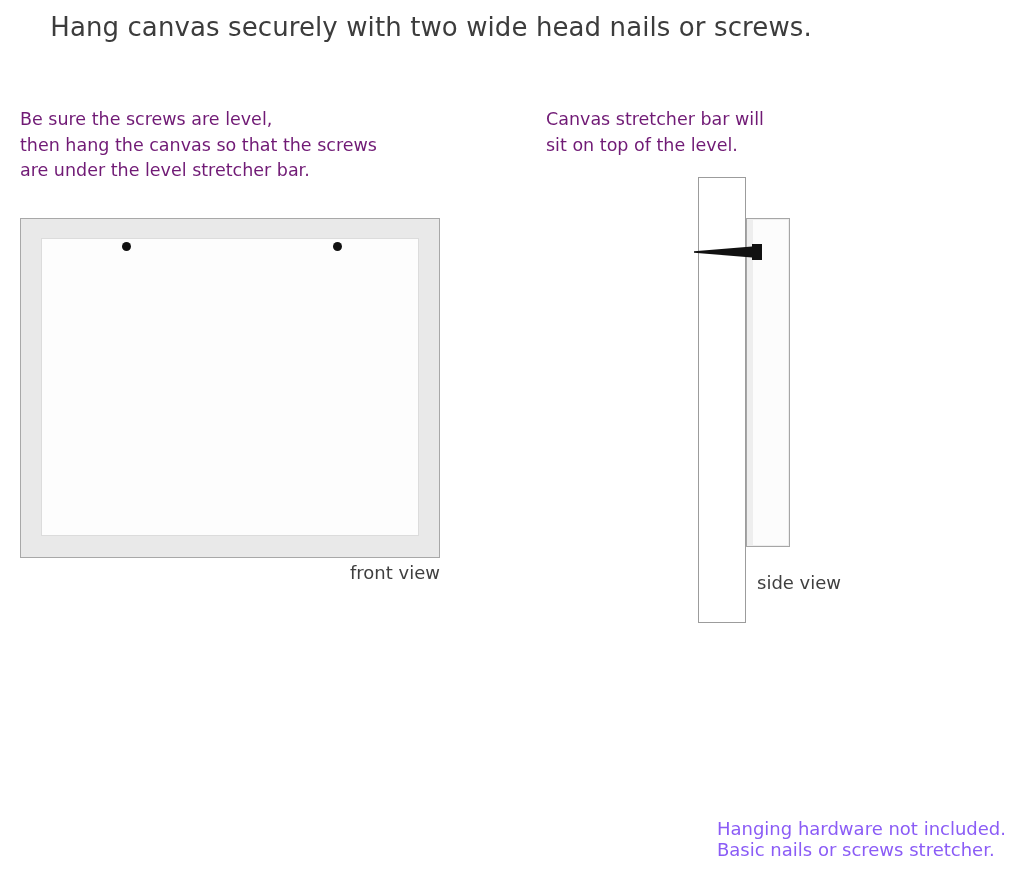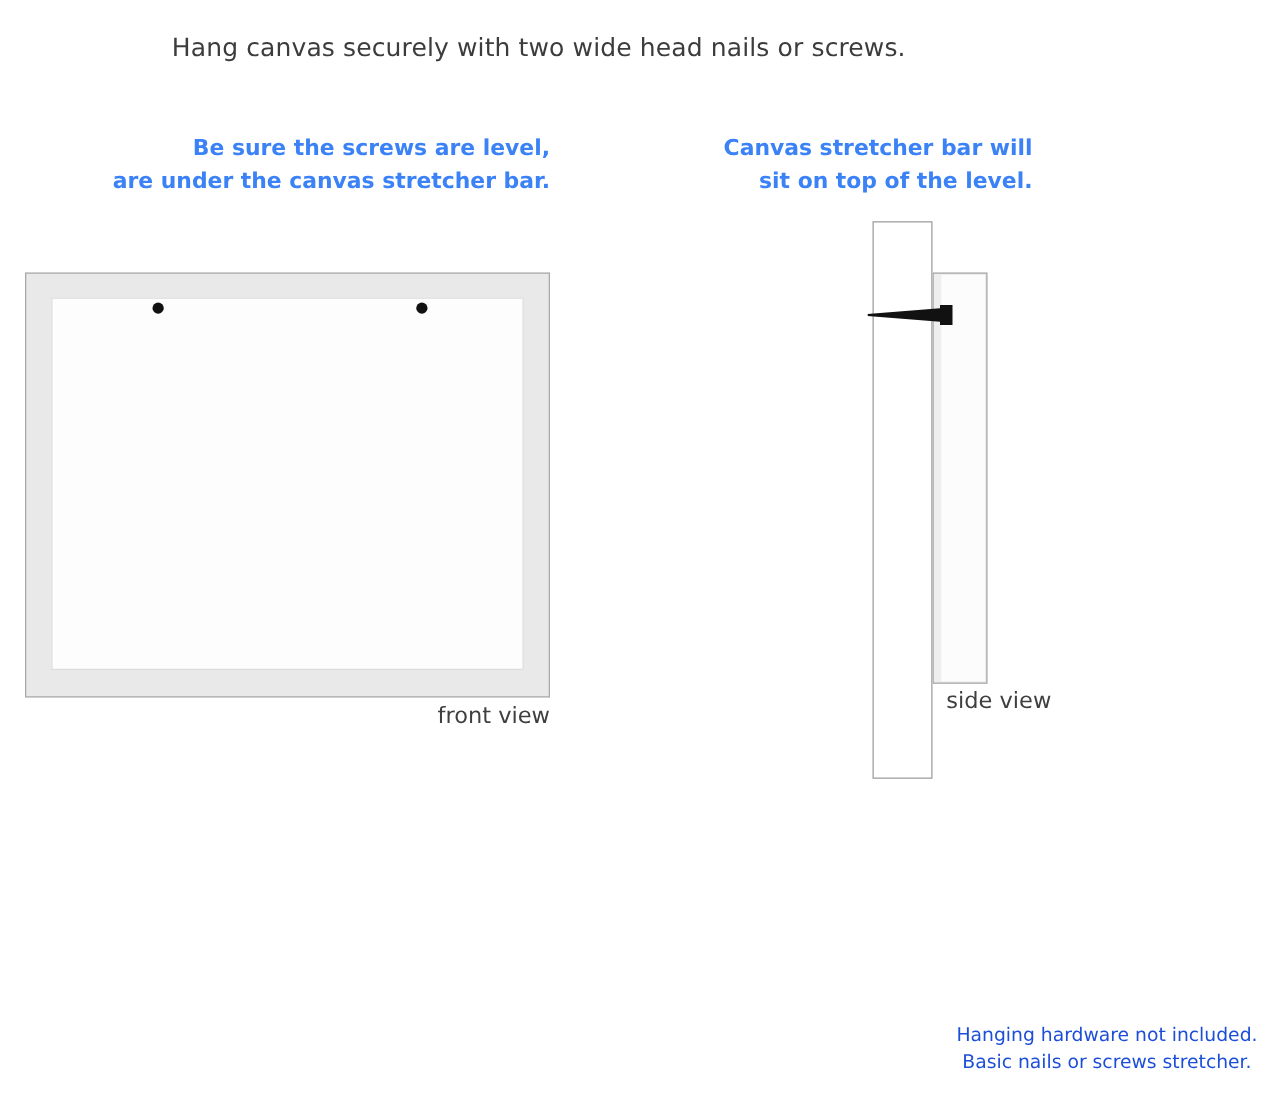--- a/index.html
+++ b/index.html
@@ -15,38 +15,38 @@
     overflow: hidden;
     font-family: "DejaVu Sans", "Liberation Sans", sans-serif;
     color: #3a3a3a;
     -webkit-font-smoothing: antialiased;
   }
 
   
   .headline {
     position: absolute;
     left: 0;
-    top: 26px;
+    top: 12px;
     width: 862px;
     text-align: center;
-    font-size: 20px;
+    font-size: 26px;
     font-weight: 400;
     letter-spacing: 0.1px;
     color: #3c3c3c;
     white-space: nowrap;
   }
 
   
   .caption {
     position: absolute;
     font-size: 17.5px;
-    font-weight: 700;
+    font-weight: 400;
     line-height: 25.5px;
-    color: #3b82f6;
-    text-align: right;
+    color: #701a75;
+    text-align: left;
   }
   .caption-left {
     left: 20px;
     top: 107px;
     width: 420px;
   }
   .caption-right {
     left: 546px;
     top: 107px;
     width: 280px;
@@ -99,21 +99,21 @@
     white-space: nowrap;
   }
   .label-front {
     left: 240px;
     top: 562px;
     width: 200px;
     text-align: right;
   }
   .label-side {
     left: 757px;
-    top: 550px;
+    top: 572px;
     text-align: right;
   }
 
   
   .side-view {
     position: absolute;
     left: 690px;
     top: 170px;
     width: 180px;
     height: 470px;
@@ -153,35 +153,36 @@
     width: 78px;
     height: 24px;
     overflow: visible;
   }
 
   
   .footnote {
     position: absolute;
     right: 18px;
     top: 818px;
-    text-align: center;
-    font-size: 15px;
+    text-align: left;
+    font-size: 18px;
     line-height: 21px;
-    color: #1d4ed8;
+    color: #8b5cf6;
   }
   .footnote .line { display: block; white-space: nowrap; }
 </style>
 </head>
 <body>
 
 <div class="headline">Hang canvas securely with two wide head nails or screws.</div>
 
 <div class="caption caption-left">
   <span class="line">Be sure the screws are level,</span>
-  <span class="line">are under the canvas stretcher bar.</span>
+  <span class="line">then hang the canvas so that the screws</span>
+  <span class="line">are under the level stretcher bar.</span>
 </div>
 
 <div class="caption caption-right">
   <span class="line">Canvas stretcher bar will</span>
   <span class="line">sit on top of the level.</span>
 </div>
 
 <div class="front-view">
   <div class="canvas-frame">
     <div class="canvas-face"></div>

